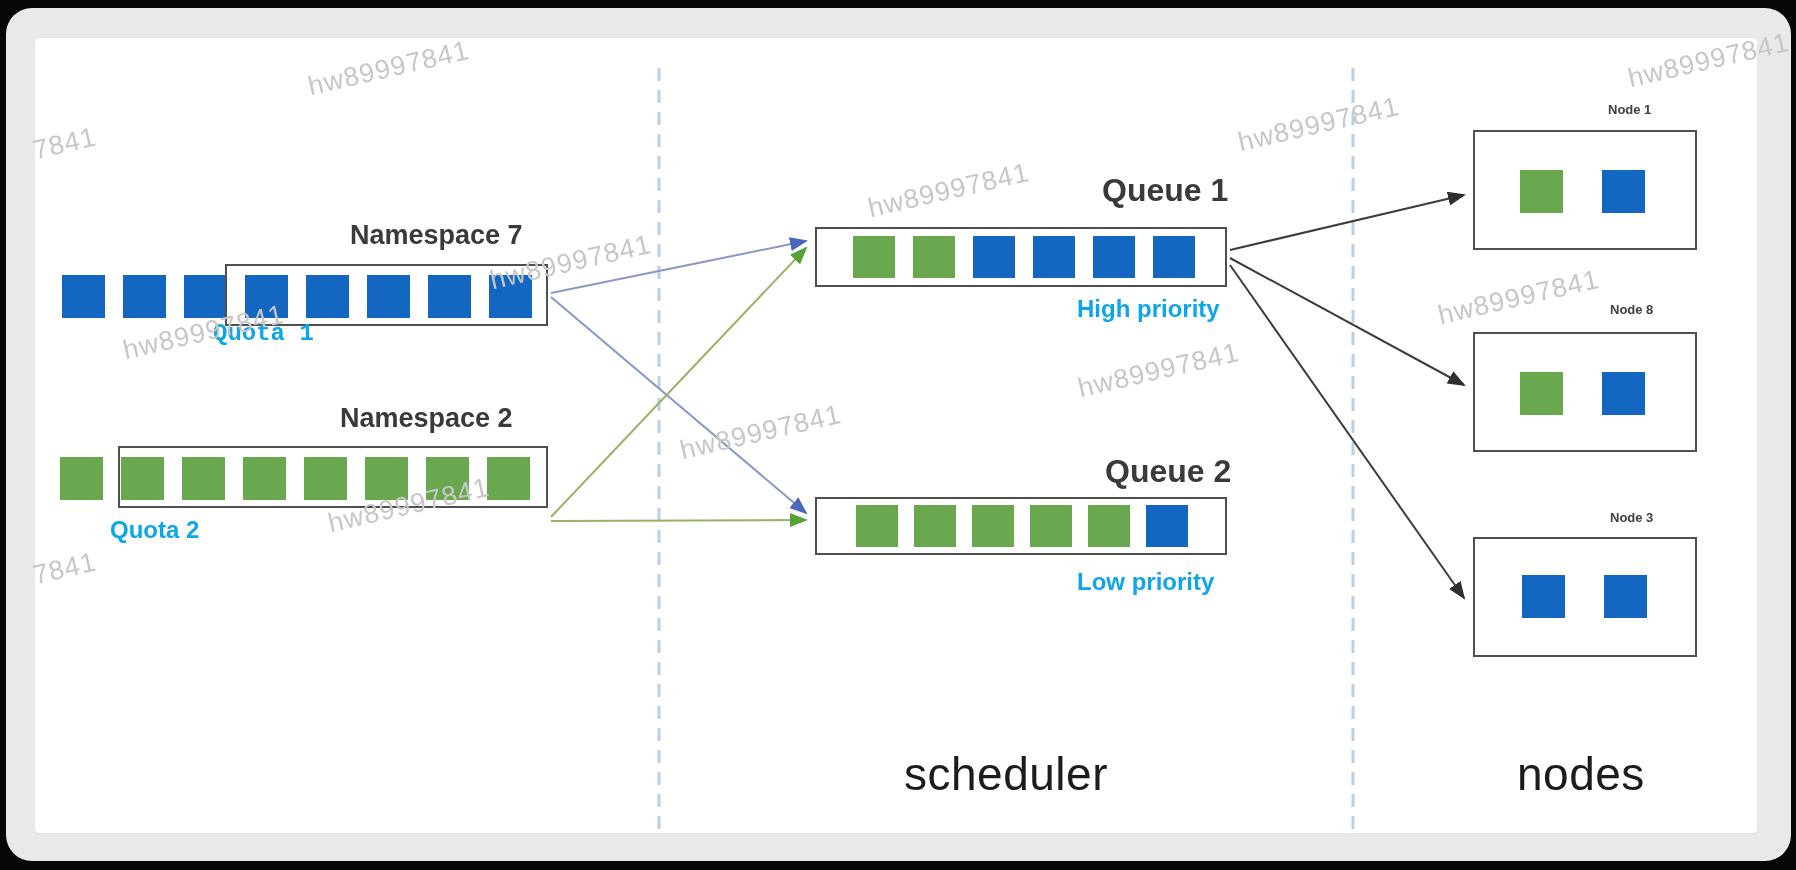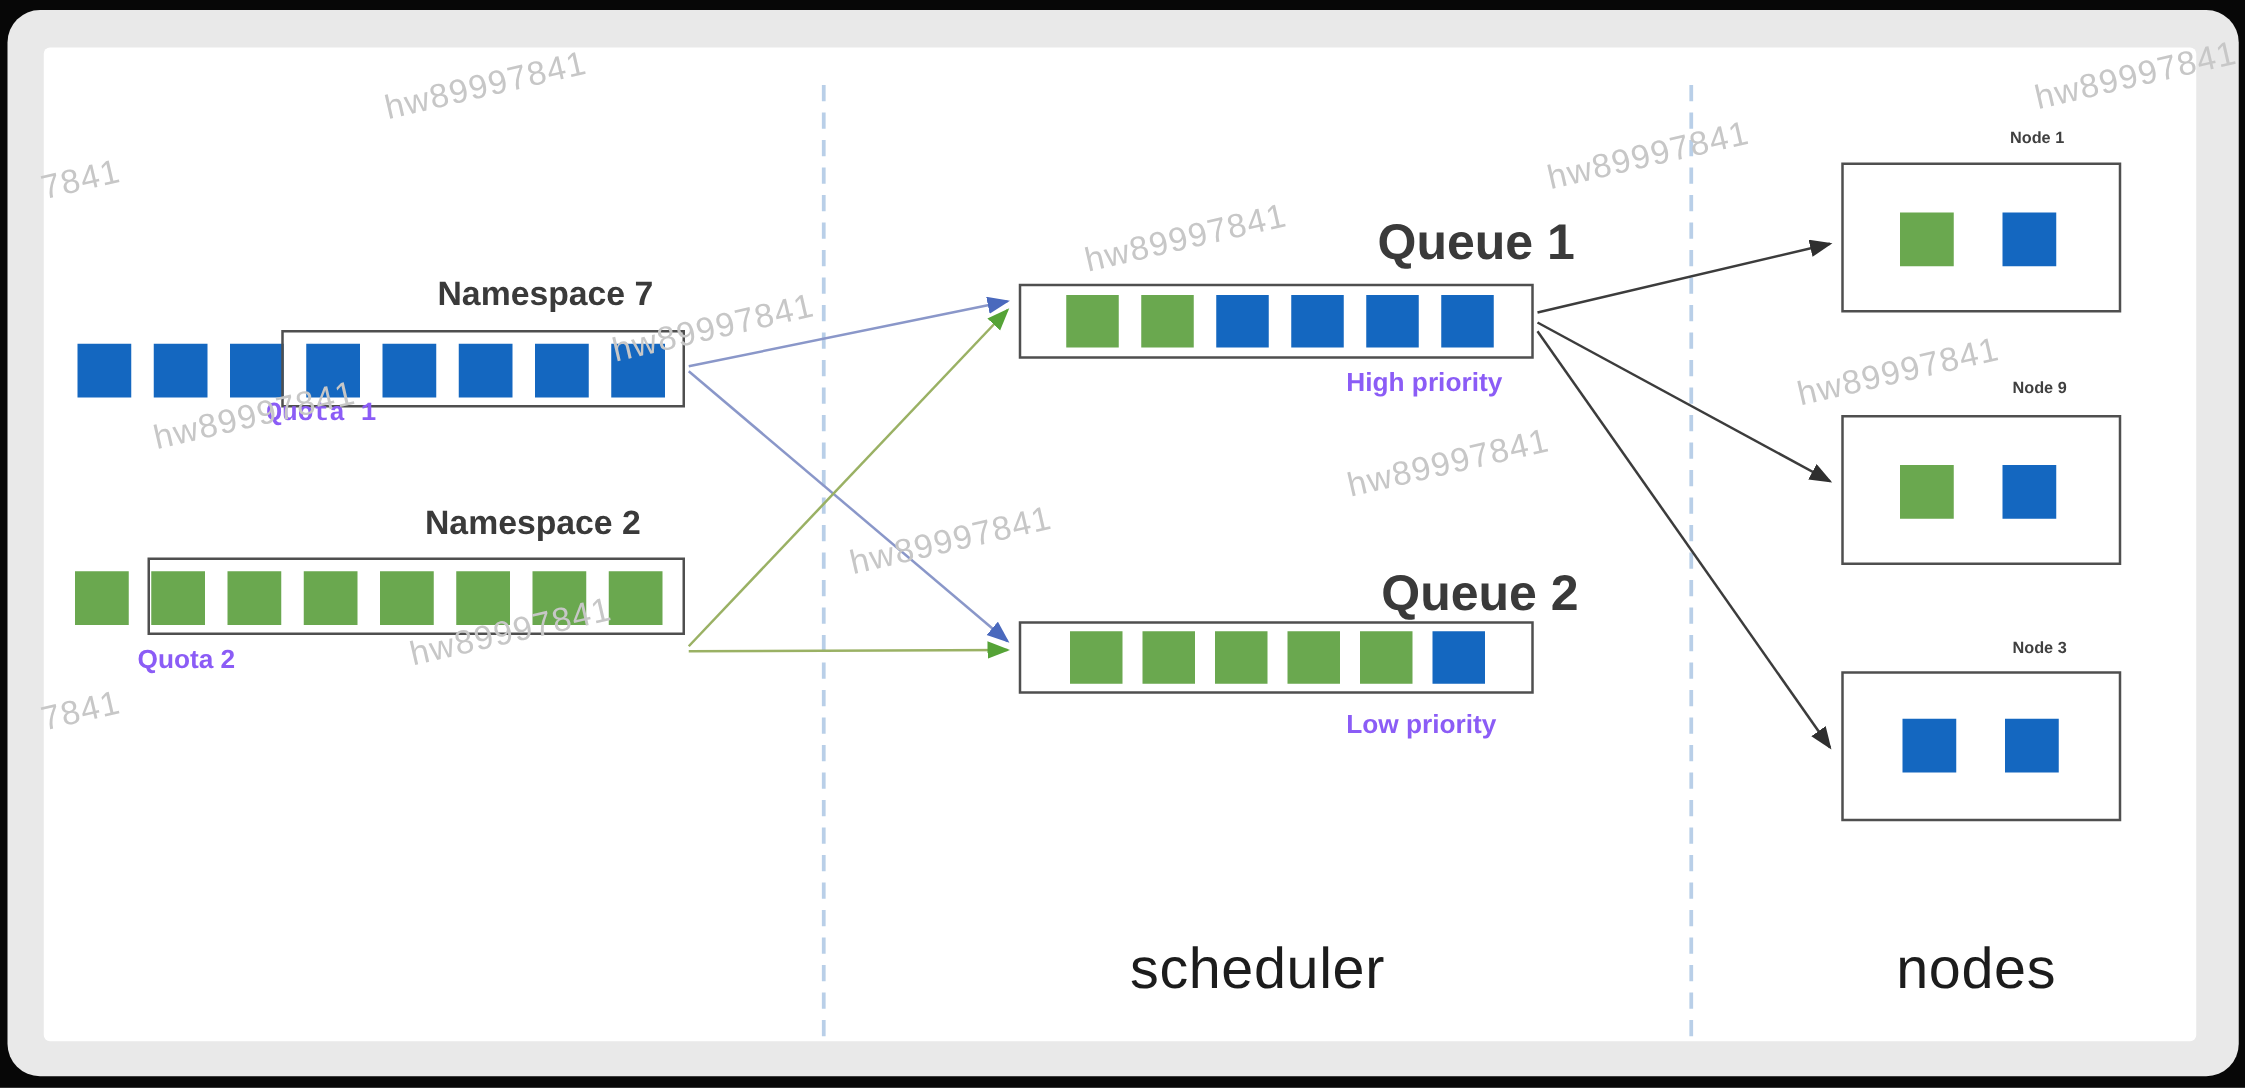--- a/index.html
+++ b/index.html
@@ -18,22 +18,22 @@
   .pod-blue{background:#1467c0;}
   .pod-green{background:#6aa84f;}
   .pod-row{position:absolute;display:flex;}
   .row-ns .pod{width:43px;height:43px;margin-right:18px;}
   .row-q1 .pod{width:42px;height:42px;margin-right:18px;}
   .row-q2 .pod{width:42px;height:42px;margin-right:16px;}
   .row-node .pod{width:43px;height:43px;margin-right:39px;}
   
   .t{position:absolute;color:#333;white-space:nowrap;}
   .ns-title{font-size:27px;font-weight:700;color:#3a3a3a;}
-  .q-title{font-size:40px;font-weight:700;color:#3a3a3a;}
-  .small-lbl{font-size:21px;font-weight:700;color:#8b5cf6;}
+  .q-title{font-size:32px;font-weight:700;color:#3a3a3a;}
+  .small-lbl{font-size:24px;font-weight:700;color:#0ea5e9;}
   .node-lbl{font-size:13px;font-weight:700;color:#404040;}
   .section-lbl{font-size:46px;font-weight:400;color:#1c1c1c;letter-spacing:0.5px;}
   .wm{position:absolute;color:#c7c7c7;font-size:27px;font-weight:400;
       transform:rotate(-13deg);transform-origin:left top;white-space:nowrap;
       letter-spacing:1px;pointer-events:none;}
   svg.overlay{position:absolute;left:0;top:0;pointer-events:none;}
 </style>
 </head>
 <body>
 
@@ -119,21 +119,21 @@
     </div>
   <div class="t small-lbl" style="left:1077px;top:568px;">Low priority</div>
 
   <div class="t node-lbl" style="left:1608px;top:102px;">Node 1</div>
   <div class="nodebox" style="left:1473px;top:130px;width:224px;height:120px;"></div>
   <div class="pod-row row-node" style="left:1520px;top:170px;">
       <span class="pod pod-green"></span>
       <span class="pod pod-blue"></span>
     </div>
 
-  <div class="t node-lbl" style="left:1610px;top:302px;">Node 9</div>
+  <div class="t node-lbl" style="left:1610px;top:302px;">Node 8</div>
   <div class="nodebox" style="left:1473px;top:332px;width:224px;height:120px;"></div>
   <div class="pod-row row-node" style="left:1520px;top:372px;">
       <span class="pod pod-green"></span>
       <span class="pod pod-blue"></span>
     </div>
 
   <div class="t node-lbl" style="left:1610px;top:510px;">Node 3</div>
   <div class="nodebox" style="left:1473px;top:537px;width:224px;height:120px;"></div>
   <div class="pod-row row-node" style="left:1522px;top:575px;">
       <span class="pod pod-blue"></span>

